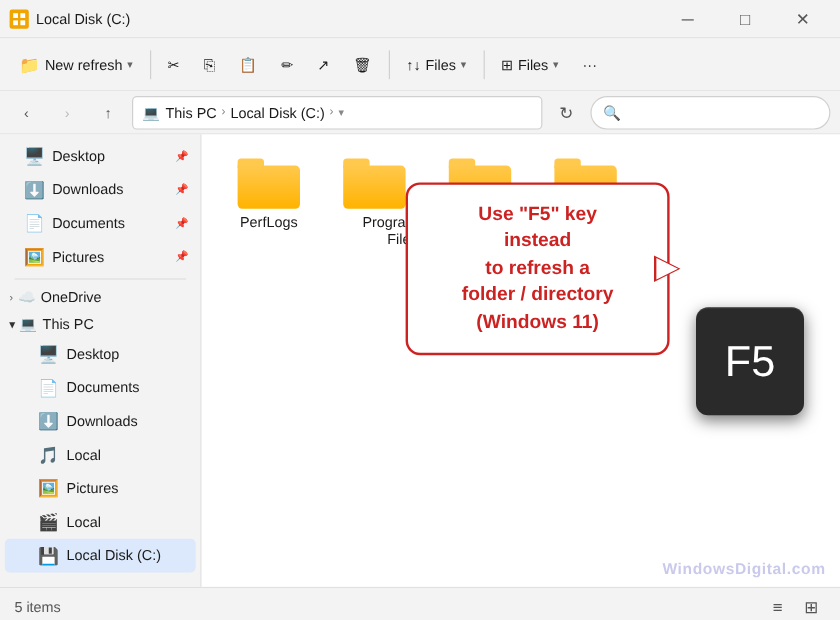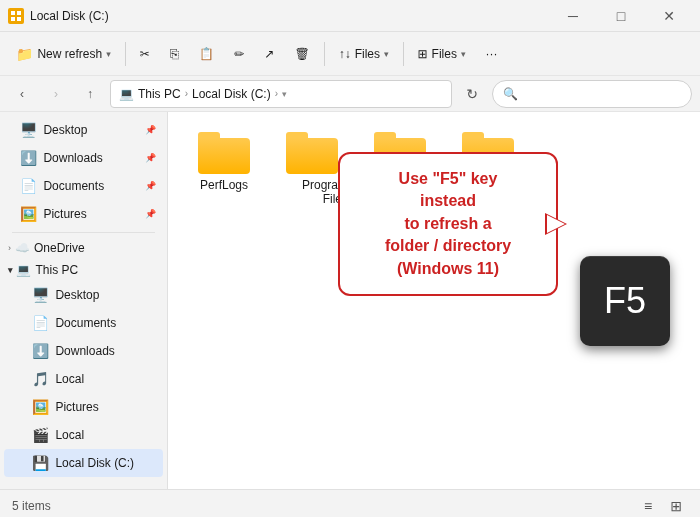--- a/index.html
+++ b/index.html
@@ -472,20 +472,21 @@
 instead
 to refresh a
 folder / directory
 (Windows 11)</span>
     </div>
 
     <div class="f5-key">
       <span class="f5-key-label">F5</span>
     </div>
 
+    <div class="watermark">WindowsDigital.com</div>
   </div>
 </div>
 
 <div class="status-bar">
   <span>5 items</span>
   <div class="status-right">
     <button class="view-btn">≡</button>
     <button class="view-btn">⊞</button>
   </div>
 </div>

